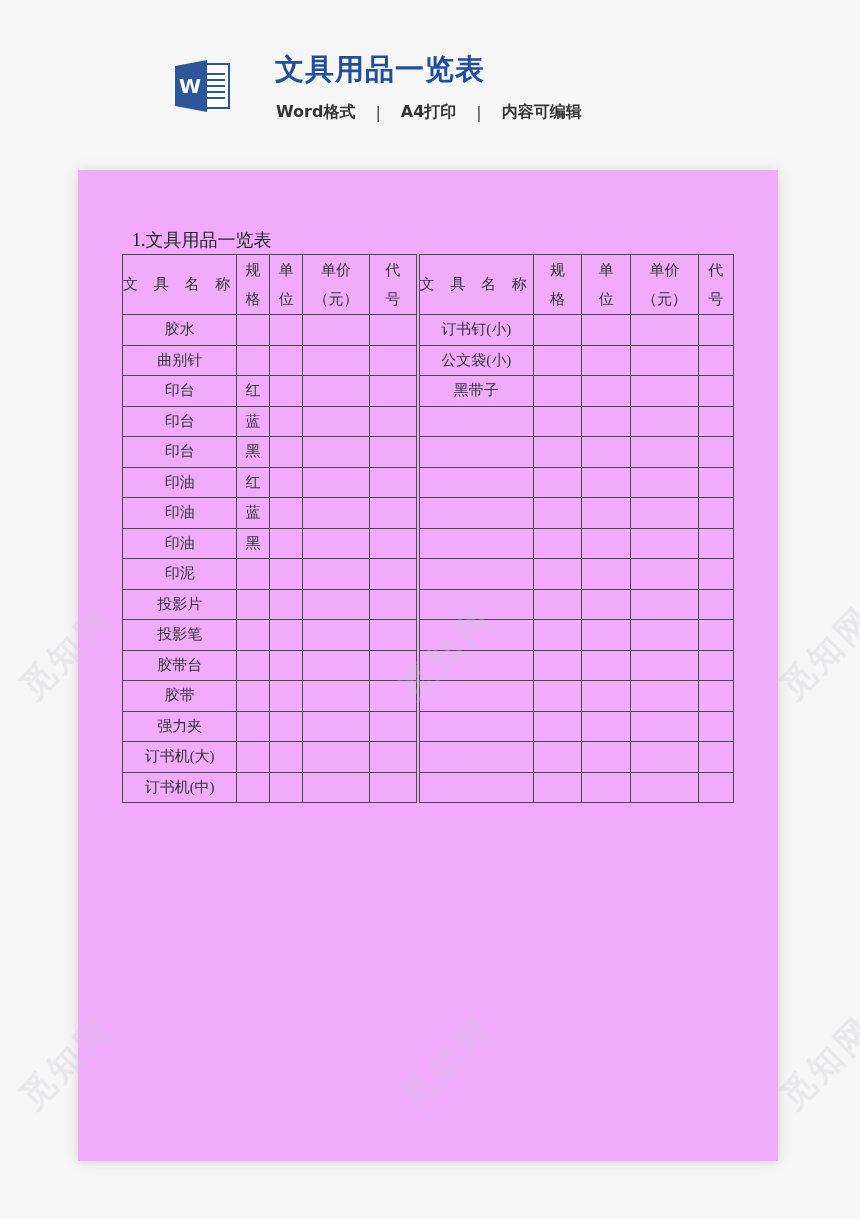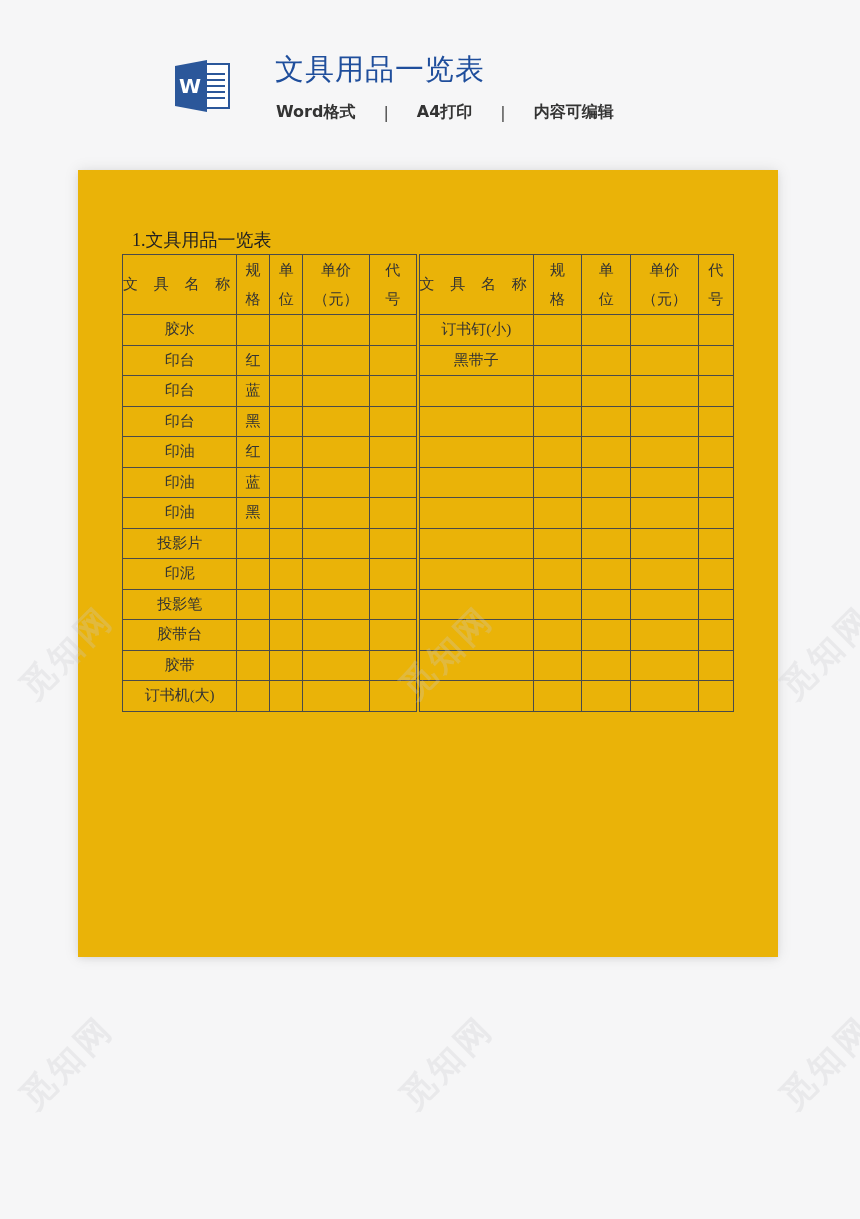--- a/index.html
+++ b/index.html
@@ -7,34 +7,34 @@
     width: 860px; height: 1219px;
     background: #f6f6f7;
     position: relative; overflow: hidden;
     font-family: "DejaVu Sans", sans-serif;
   }
   
   .banner { position: absolute; left: 0; top: 0; width: 860px; height: 160px; }
   .word-icon { position: absolute; left: 175px; top: 60px; width: 56px; height: 52px; }
   .banner-title {
     position: absolute; left: 275px; top: 50px;
-    font-size: 29px; font-weight: normal; color: #1f4e9c; letter-spacing: 1px;
+    font-size: 29px; font-weight: bold; color: #1f4e9c; letter-spacing: 1px;
     font-family: "DejaVu Sans", sans-serif;
   }
   .banner-sub {
     position: absolute; left: 276px; top: 102px;
     font-size: 16px; font-weight: bold; color: #333;
-    display: flex; align-items: center; white-space: nowrap; gap: 8px;
+    display: flex; align-items: center; white-space: nowrap;
   }
   .banner-sub .sep { margin: 0 20px; font-weight: normal; color: #444; }
 
   
   .paper {
-    position: absolute; left: 78px; top: 170px; width: 700px; height: 787px;
-    background: #eab308;
+    position: absolute; left: 78px; top: 170px; width: 700px; height: 991px;
+    background: #f0abfc;
     box-shadow: 0 0 14px rgba(0,0,0,0.10), 0 2px 6px rgba(0,0,0,0.06);
   }
   .doc-heading {
     position: absolute; left: 54px; top: 58px;
     font-family: "Liberation Serif", "DejaVu Serif", serif;
     font-size: 18px; color: #222;
   }
 
   
   .grid { position: absolute; left: 44px; top: 84px; width: 612px; height: 733px; }
@@ -146,20 +146,32 @@
             <td></td>
             <td></td>
             <td class="dbl"></td>
             <td>订书钉(小)</td>
             <td></td>
             <td></td>
             <td></td>
             <td></td>
           </tr>
           <tr>
+            <td>曲别针</td>
+            <td></td>
+            <td></td>
+            <td></td>
+            <td class="dbl"></td>
+            <td>公文袋(小)</td>
+            <td></td>
+            <td></td>
+            <td></td>
+            <td></td>
+          </tr>
+          <tr>
             <td>印台</td>
             <td>红</td>
             <td></td>
             <td></td>
             <td class="dbl"></td>
             <td>黑带子</td>
             <td></td>
             <td></td>
             <td></td>
             <td></td>
@@ -218,44 +230,44 @@
             <td></td>
             <td></td>
             <td class="dbl"></td>
             <td></td>
             <td></td>
             <td></td>
             <td></td>
             <td></td>
           </tr>
           <tr>
+            <td>印泥</td>
+            <td></td>
+            <td></td>
+            <td></td>
+            <td class="dbl"></td>
+            <td></td>
+            <td></td>
+            <td></td>
+            <td></td>
+            <td></td>
+          </tr>
+          <tr>
             <td>投影片</td>
             <td></td>
             <td></td>
             <td></td>
             <td class="dbl"></td>
             <td></td>
             <td></td>
             <td></td>
             <td></td>
             <td></td>
           </tr>
           <tr>
-            <td>印泥</td>
-            <td></td>
-            <td></td>
-            <td></td>
-            <td class="dbl"></td>
-            <td></td>
-            <td></td>
-            <td></td>
-            <td></td>
-            <td></td>
-          </tr>
-          <tr>
             <td>投影笔</td>
             <td></td>
             <td></td>
             <td></td>
             <td class="dbl"></td>
             <td></td>
             <td></td>
             <td></td>
             <td></td>
             <td></td>
@@ -278,21 +290,45 @@
             <td></td>
             <td></td>
             <td class="dbl"></td>
             <td></td>
             <td></td>
             <td></td>
             <td></td>
             <td></td>
           </tr>
           <tr>
+            <td>强力夹</td>
+            <td></td>
+            <td></td>
+            <td></td>
+            <td class="dbl"></td>
+            <td></td>
+            <td></td>
+            <td></td>
+            <td></td>
+            <td></td>
+          </tr>
+          <tr>
             <td>订书机(大)</td>
+            <td></td>
+            <td></td>
+            <td></td>
+            <td class="dbl"></td>
+            <td></td>
+            <td></td>
+            <td></td>
+            <td></td>
+            <td></td>
+          </tr>
+          <tr>
+            <td>订书机(中)</td>
             <td></td>
             <td></td>
             <td></td>
             <td class="dbl"></td>
             <td></td>
             <td></td>
             <td></td>
             <td></td>
             <td></td>
           </tr>

